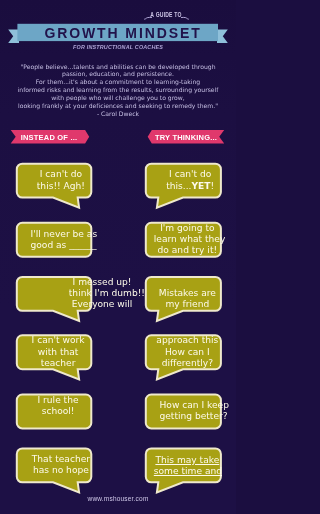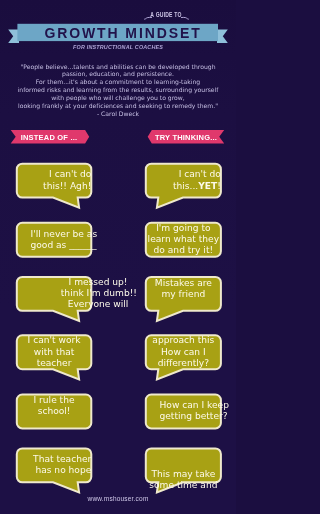--- a/index.html
+++ b/index.html
@@ -41,22 +41,22 @@
      color:#ffffff; font-size:7.5px; font-weight:bold; letter-spacing:0.2px; }
   .hdr-l-label { left:9px; top:130px; width:80px; }
   .hdr-r-label { left:147px; top:130px; width:78px; }
 
   
   .bubtext { position:absolute; color:#fdfaea; font-size:9.1px; line-height:11.2px;
      font-family:"DejaVu Sans", sans-serif; }
   .bubtext.left { left:16.8px; width:74.5px; }
   .bubtext.right { left:145.8px; width:75.1px; }
   .bubtext .ln { white-space:nowrap; }
-  .ctr { text-align:center; }
-  .lft { text-align:right; padding-left:13.7px; }
+  .ctr { text-align:center;padding-left:8px; }
+  .lft { text-align:center; padding-left:13.7px; }
   .footer-url { position:absolute; top:495px; left:0; width:236px; text-align:center;
      font-size:6.5px; color:#cfc8e8; letter-spacing:0.2px; }
 </style>
 </head>
 <body>
 
 <div class="page">
 
   <div class="guide-row">
     <svg class="flsvg" style="left:96px;top:-2px" width="9" height="14" viewBox="0 0 9 14">
@@ -125,21 +125,21 @@
       <div class="bubtext right ctr" style="top: 222.95px;">
         <div class="ln">I'm going to</div>
         <div class="ln">learn what they</div>
         <div class="ln">do and try it!</div>
       </div>
       <div class="bubtext left ctr" style="top: 277.05px; margin-left: 44px;">
         <div class="ln">I messed up!</div>
         <div class="ln">think I'm dumb!!</div>
         <div class="ln">Everyone will</div>
       </div>
-      <div class="bubtext right ctr" style="top: 278px;">
+      <div class="bubtext right ctr" style="top: 288px;">
         <div class="ln">Mistakes are</div>
         <div class="ln">my friend</div>
       </div>
       <div class="bubtext left ctr" style="top: 335.45px;">
         <div class="ln">I can't work</div>
         <div class="ln">with that</div>
         <div class="ln">teacher</div>
       </div>
       <div class="bubtext right ctr" style="top: 335.45px;">
         <div class="ln">approach this</div>
@@ -151,20 +151,20 @@
         <div class="ln">school!</div>
       </div>
       <div class="bubtext right lft" style="top: 400.25px;">
         <div class="ln">How can I keep</div>
         <div class="ln">getting better?</div>
       </div>
       <div class="bubtext left lft" style="top: 454.15px;">
         <div class="ln">That teacher</div>
         <div class="ln">has no hope</div>
       </div>
-      <div class="bubtext right ctr" style="top: 469px;">
+      <div class="bubtext right ctr" style="top: 455px; text-decoration: underline;">
         <div class="ln">This may take</div>
         <div class="ln">some time and</div>
       </div>
     </div>
 
   <div class="footer-url">www.mshouser.com</div>
 </div>
 
 </body></html>

